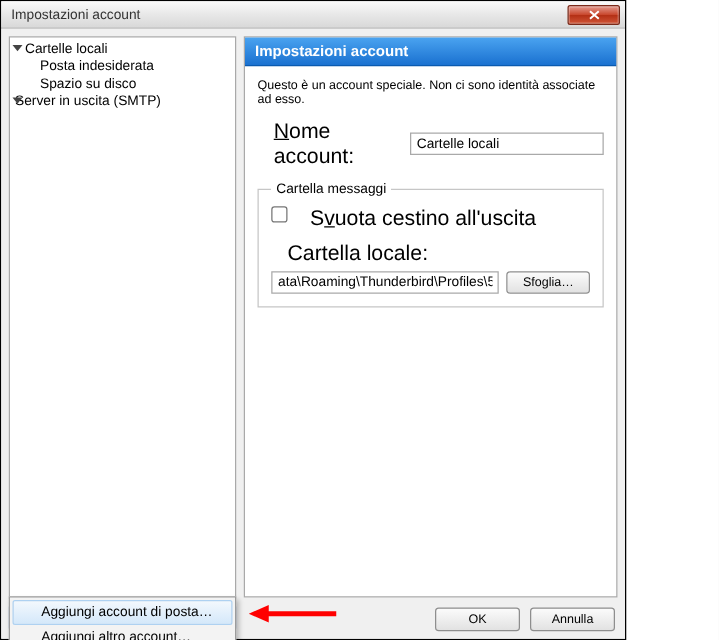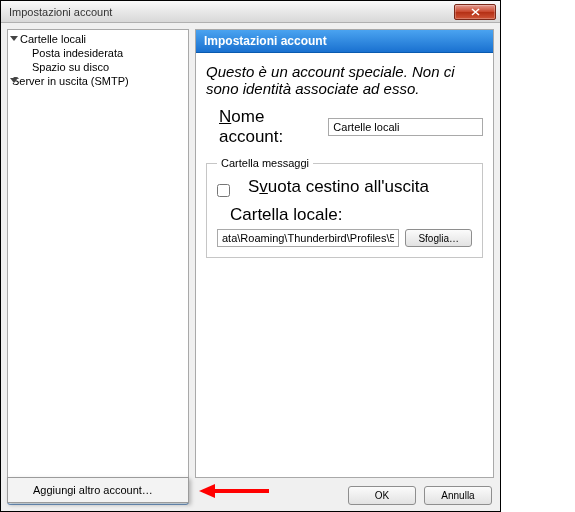--- a/index.html
+++ b/index.html
@@ -158,22 +158,21 @@
     font-size: 12px;
     padding: 4px 8px;
     border-bottom: 1px solid #0a5aaf;
   }
   .panel-body {
     padding: 10px 10px;
     color: #000;
   }
   .desc {
     margin-bottom: 10px;
-    font-size: 15px;
-    font-style: italic;
+    font-size: 10px;
   }
   .row {
     display: flex;
     align-items: center;
     gap: 6px;
     margin-bottom: 10px;
   }
   .label { font-size: 17px; padding-left: 13px; }
   .label .ul { text-decoration: underline; }
   input[type=text] {
@@ -189,21 +188,21 @@
     border: 1px solid #c6c6c6;
     padding: 8px 10px 10px 10px;
     margin-top: 4px;
   }
   legend {
     padding: 0 4px;
     font-size: 11px;
   }
   .cb-row {
     display: flex;
-    align-items: flex-end;
+    align-items: flex-start;
     gap: 5px;
     margin-bottom: 8px;
   }
   input[type=checkbox] {
     width: 13px; height: 13px;
   }
   .path-row {
     display: flex;
     gap: 6px;
     align-items: stretch;
@@ -291,20 +290,23 @@
         </div>
       </div>
 
       <div class="footer-btns">
         <button class="btn">OK</button>
         <button class="btn">Annulla</button>
       </div>
     </div>
 
     <div class="menu">
+      <div class="menu-item hover">
+        <span>Aggiungi account di posta…</span>
+      </div>
       <div class="menu-item">
         <span>Aggiungi altro account…</span>
       </div>
 
     </div>
 
     <svg class="arrow-annot" viewBox="0 0 72 20">
       <line x1="70" y1="10" x2="14" y2="10" stroke="#ff0000" stroke-width="4"></line>
       <polygon points="0,10 16,3 16,17" fill="#ff0000"></polygon>
     </svg>

